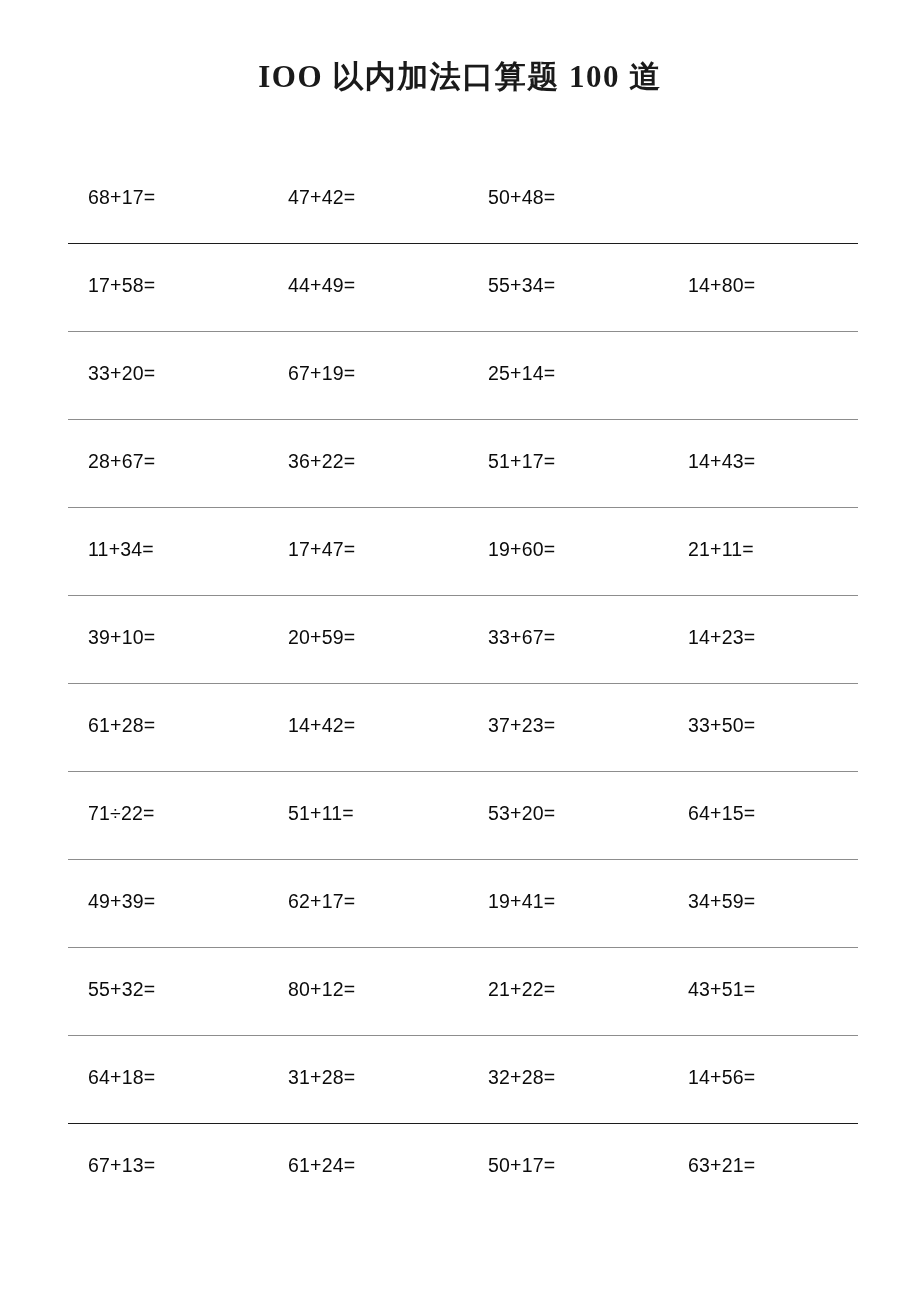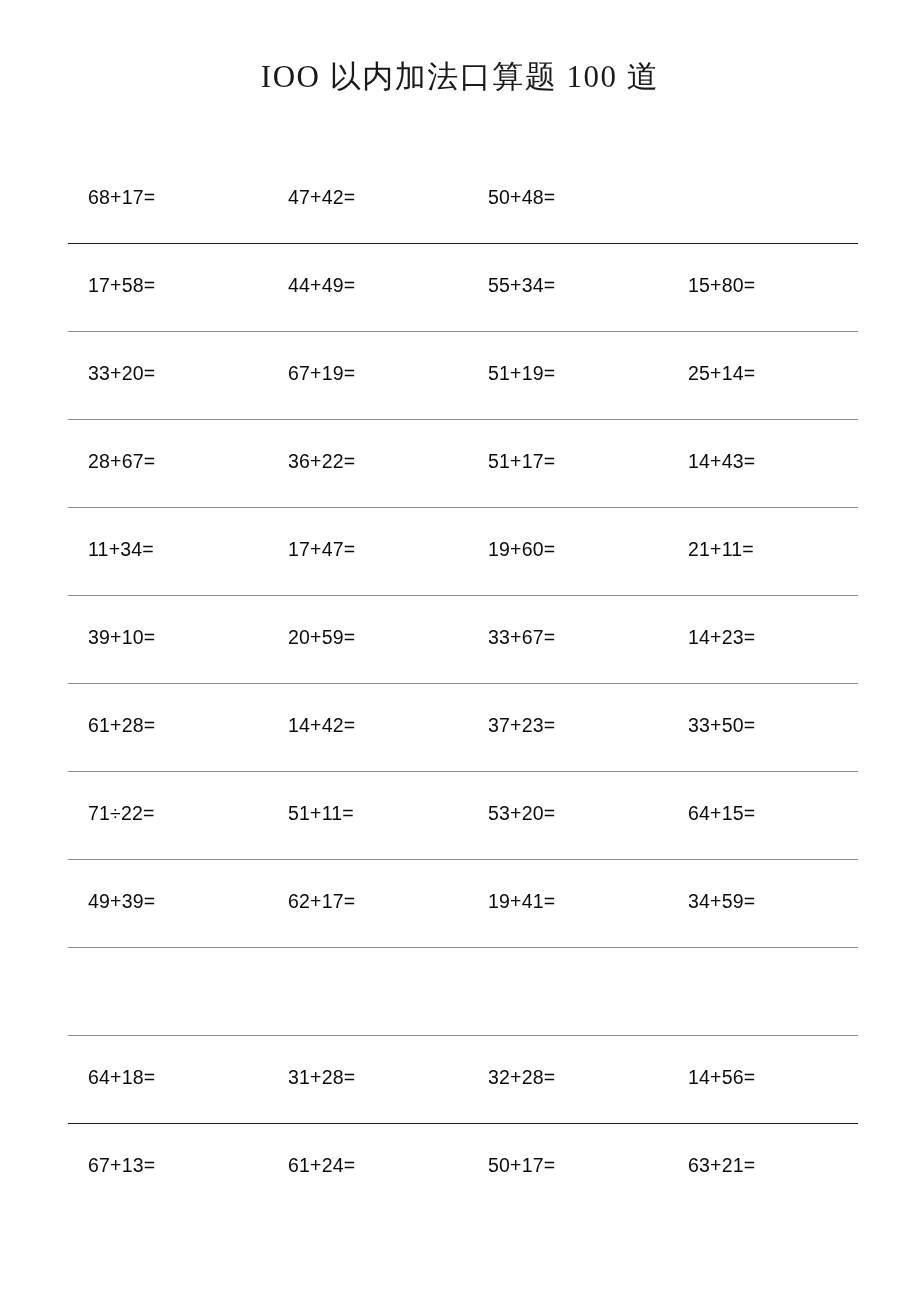--- a/index.html
+++ b/index.html
@@ -29,21 +29,21 @@
   .title-block {
     position: absolute;
     top: 58px;
     left: 0;
     width: 920px;
     text-align: center;
   }
   .doc-title {
     font-family: "Liberation Serif", serif;
     font-size: 31px;
-    font-weight: 400;
+    font-weight: 700;
     letter-spacing: 1.5px;
     color: #1a1a1a;
     white-space: pre;
     line-height: 1.2;
   }
 
   
   .worksheet {
     position: absolute;
     top: 165px;
@@ -125,37 +125,34 @@
           <div class="cell">
             <span class="expr">17+58=</span>
           </div>
           <div class="cell">
             <span class="expr">44+49=</span>
           </div>
           <div class="cell">
             <span class="expr">55+34=</span>
           </div>
           <div class="cell">
-            <span class="expr">15+80=</span>
+            <span class="expr">14+80=</span>
           </div>
         </div>
         <div class="row-sep"></div>
       </div>
       <div class="prob-row">
         <div class="row-cells">
           <div class="cell">
             <span class="expr">33+20=</span>
           </div>
           <div class="cell">
             <span class="expr">67+19=</span>
           </div>
           <div class="cell">
-            <span class="expr">51+19=</span>
-          </div>
-          <div class="cell">
             <span class="expr">25+14=</span>
           </div>
         </div>
         <div class="row-sep"></div>
       </div>
       <div class="prob-row">
         <div class="row-cells">
           <div class="cell">
             <span class="expr">28+67=</span>
           </div>
@@ -250,20 +247,34 @@
           <div class="cell">
             <span class="expr">19+41=</span>
           </div>
           <div class="cell">
             <span class="expr">34+59=</span>
           </div>
         </div>
         <div class="row-sep"></div>
       </div>
       <div class="prob-row">
+        <div class="row-cells">
+          <div class="cell">
+            <span class="expr">55+32=</span>
+          </div>
+          <div class="cell">
+            <span class="expr">80+12=</span>
+          </div>
+          <div class="cell">
+            <span class="expr">21+22=</span>
+          </div>
+          <div class="cell">
+            <span class="expr">43+51=</span>
+          </div>
+        </div>
         <div class="row-sep"></div>
       </div>
       <div class="prob-row">
         <div class="row-cells">
           <div class="cell">
             <span class="expr">64+18=</span>
           </div>
           <div class="cell">
             <span class="expr">31+28=</span>
           </div>

